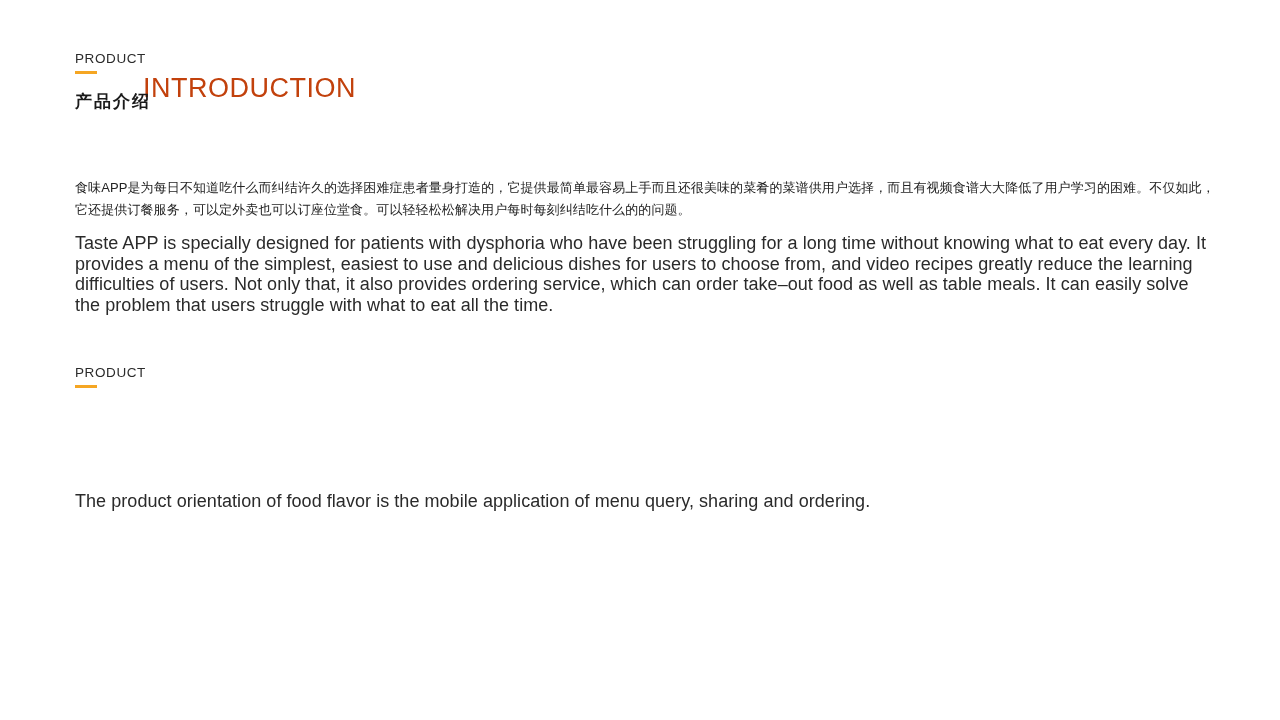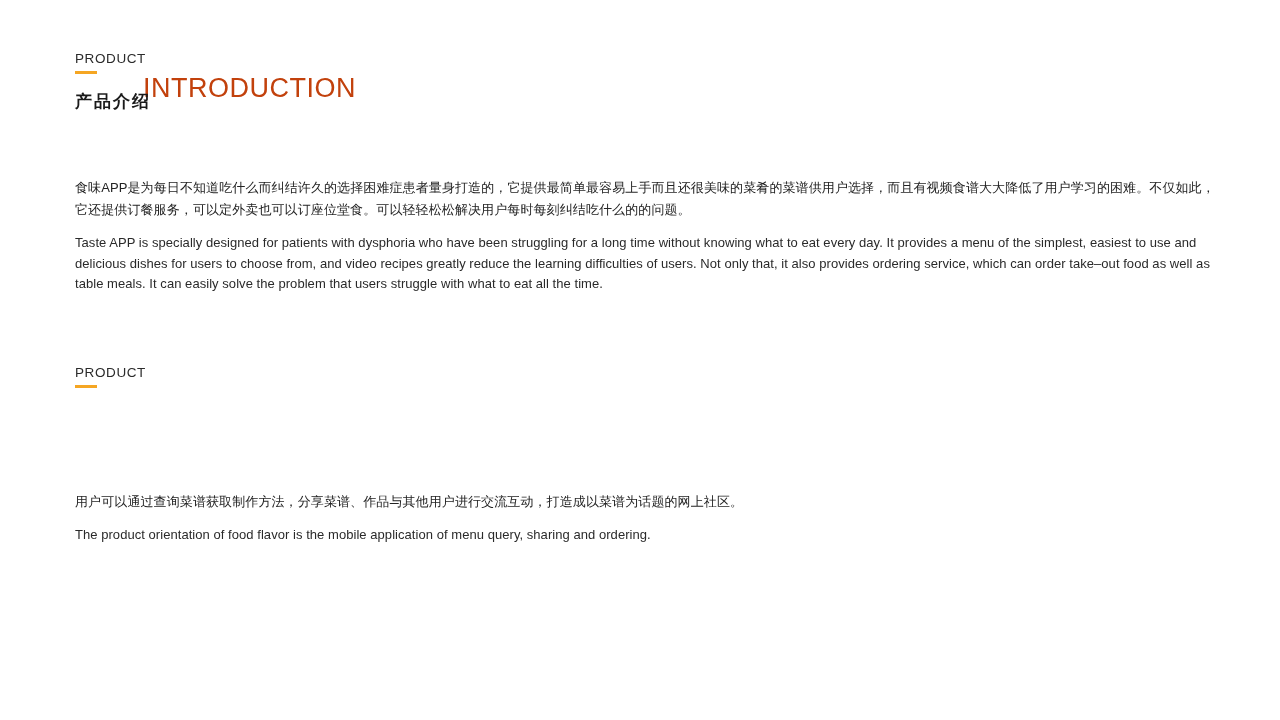--- a/index.html
+++ b/index.html
@@ -78,21 +78,21 @@
     margin-top: 48px;
   }
   .para-cn {
     font-size: 13px;
     line-height: 22px;
     color: #232323;
     letter-spacing: 0.1px;
     max-width: 1140px;
   }
   .para-en {
-    font-size: 13px;
+    font-size: 18px;
     line-height: 20.5px;
     color: #2a2a2a;
     letter-spacing: 0.05px;
     max-width: 1140px;
     margin-top: 12px;
   }
   .para-cn + .para-cn { margin-top: 0; }
   .gap-sm { margin-top: 13px; }
 </style>
 </head>
@@ -114,18 +114,17 @@
       <div class="para-en">Taste APP is specially designed for patients with dysphoria who have been struggling for a long time without knowing what to eat every day. It provides a menu of the simplest, easiest to use and delicious dishes for users to choose from, and video recipes greatly reduce the learning difficulties of users. Not only that, it also provides ordering service, which can order take–out food as well as table meals. It can easily solve the problem that users struggle with what to eat all the time.</div>
     </div>
   </div>
 
   <div class="section section-2">
     <div class="head">
       <div class="kicker">PRODUCT</div>
       <div class="rule"></div>
     </div>
     <div class="body-block">
-      <div class="para-cn">用户可以通过查询菜谱获取制作方法，分享菜谱、作品与其他用户进行交流互动，打造成以菜谱为话题的网上社区。</div>
       <div class="para-en">The product orientation of food flavor is the mobile application of menu query, sharing and ordering.</div>
     </div>
   </div>
 
 </div>
 
 </body></html>

